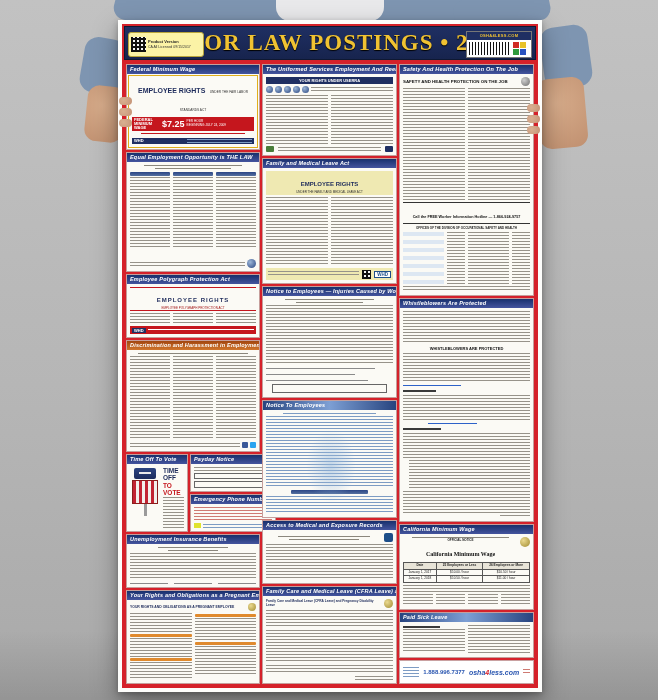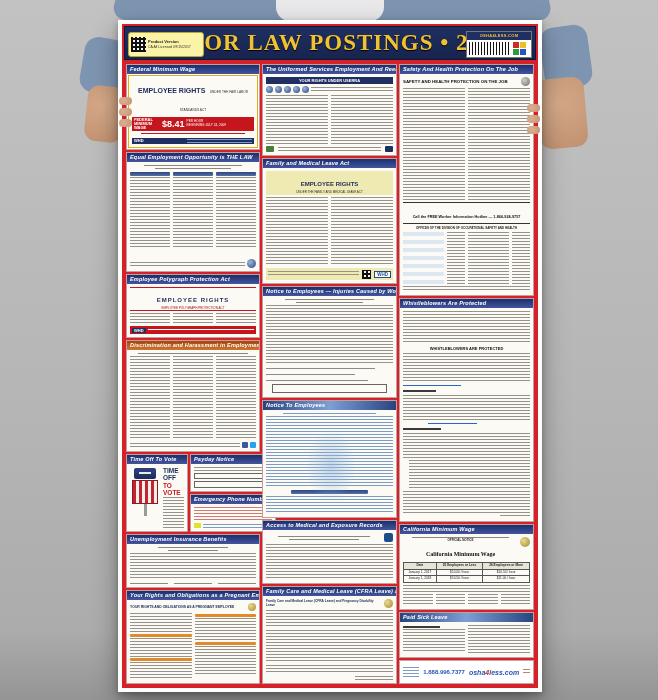--- a/index.html
+++ b/index.html
@@ -127,21 +127,21 @@
 
         <div class="sec" style="flex:0 0 86px">
           <div class="shead">Federal Minimum Wage</div>
           <div class="pad" style="border:1px solid #dfae1b;margin:1px">
             <div style="text-align:center">
               <span class="t-title" style="font-size:7px">EMPLOYEE RIGHTS</span>
               <span style="font-size:3.2px;color:#333">UNDER THE FAIR LABOR STANDARDS ACT</span>
             </div>
             <div class="fmw-band">
               <span class="lbl">FEDERAL MINIMUM WAGE</span>
-              <span class="amt">$8.41</span>
+              <span class="amt">$7.25</span>
               <span class="sub">
                 <span>PER HOUR</span><br>
                 <span>BEGINNING JULY 24, 2009</span>
               </span>
             </div>
             <div class="cline" style="width:85%;background:#c5161d"></div>
             <div class="cols grow">
               <div class="ft"></div>
                 <div class="ft"></div>
             </div>

